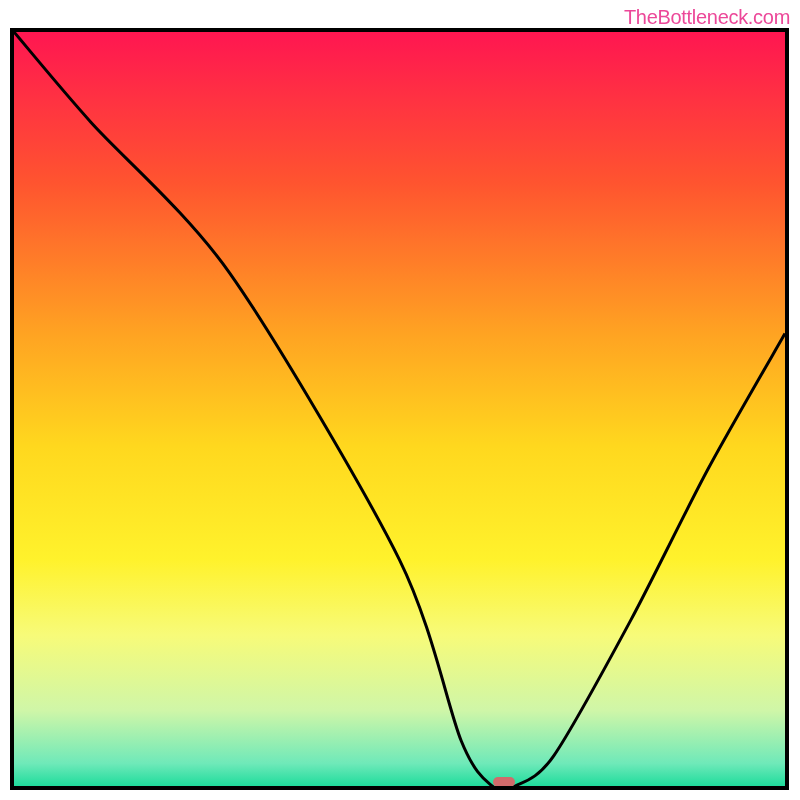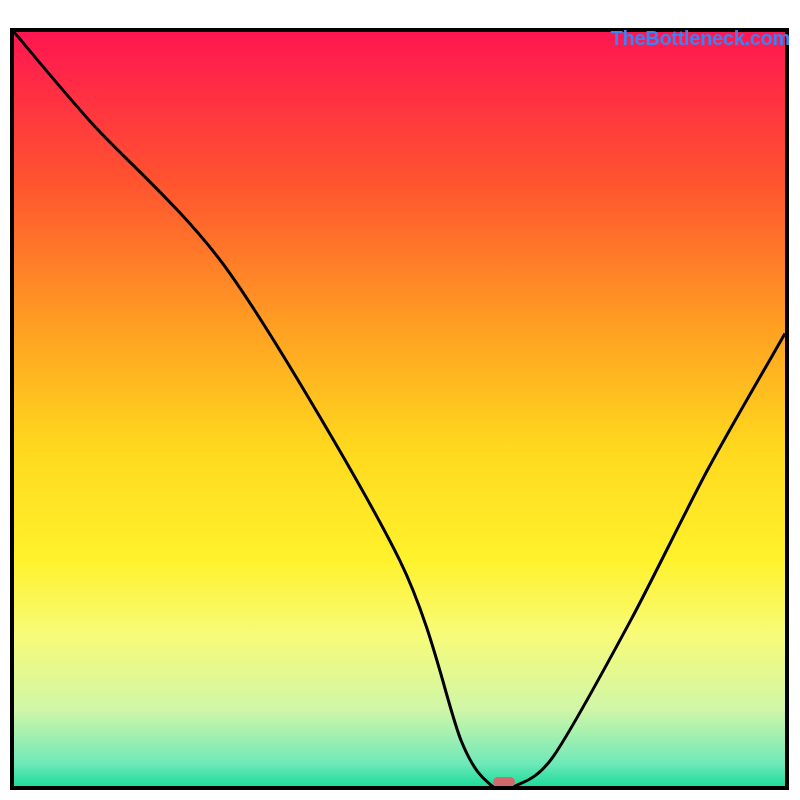--- a/index.html
+++ b/index.html
@@ -10,25 +10,24 @@
     background: #ffffff;
     overflow: hidden;
     font-family: Arial, Helvetica, sans-serif;
   }
 
   .watermark {
     position: absolute;
     top: 6px;
     right: 10px;
     font-size: 20px;
-    font-weight: 700;
-    color: #3b82f6;
+    font-weight: 400;
+    color: #ec4899;
     letter-spacing: -0.3px;
     z-index: 50;
-    margin-top: 21px;
   }
 
   .plot-frame {
     position: absolute;
     left: 10px;
     top: 28px;
     width: 779px;
     height: 762px;
     box-sizing: border-box;
     border: 4px solid #000;

